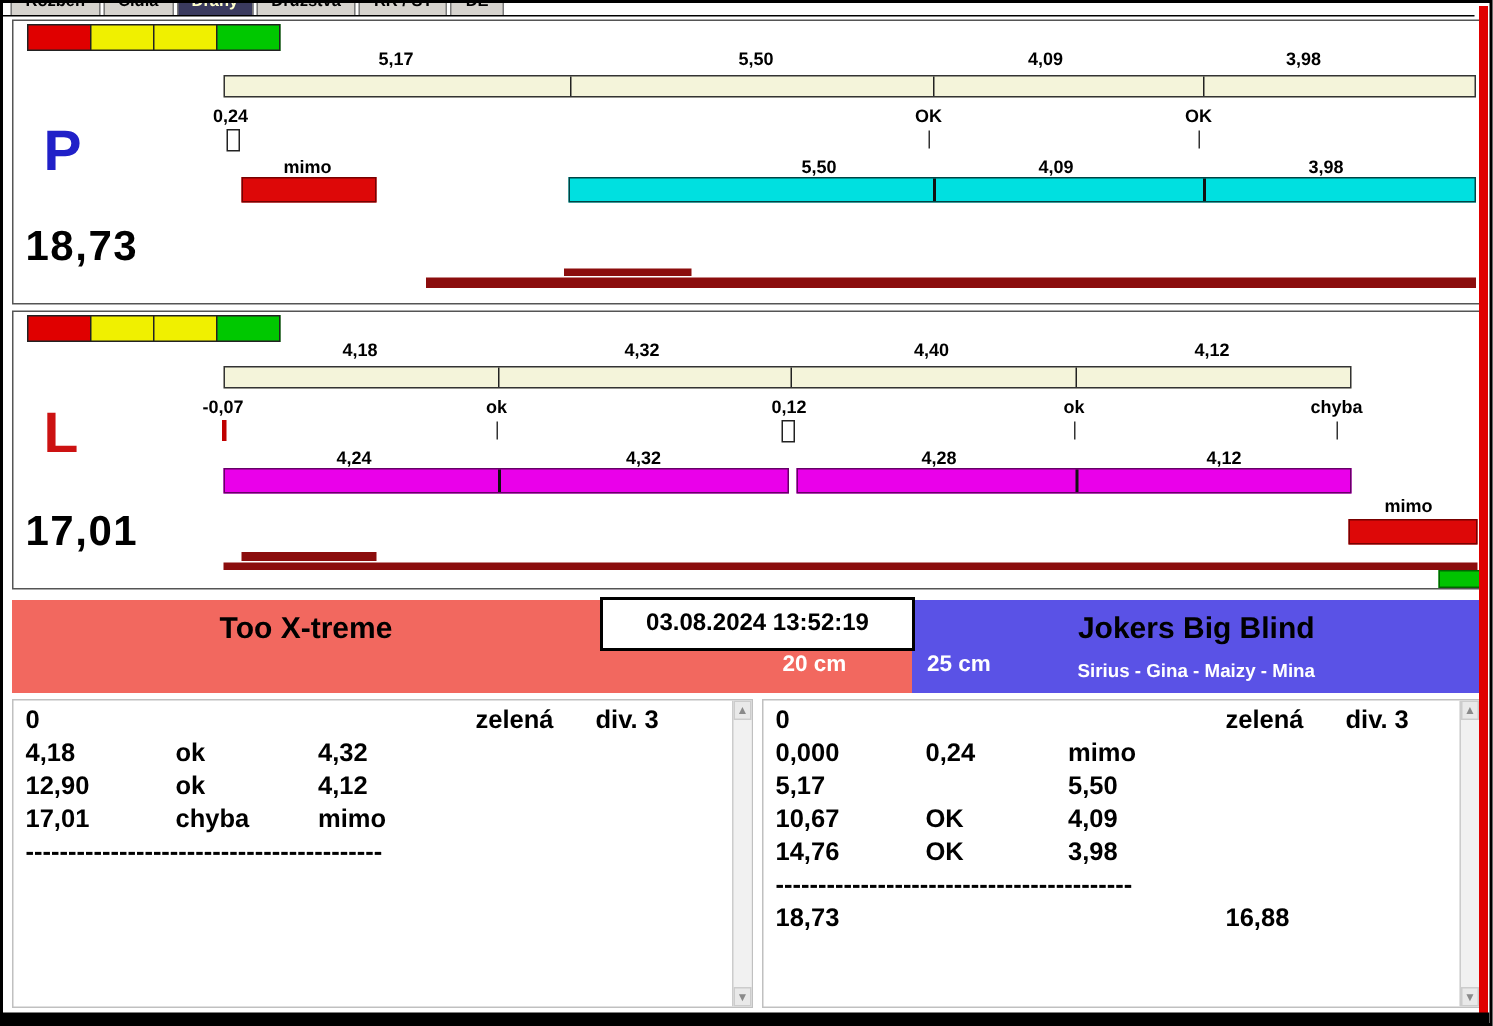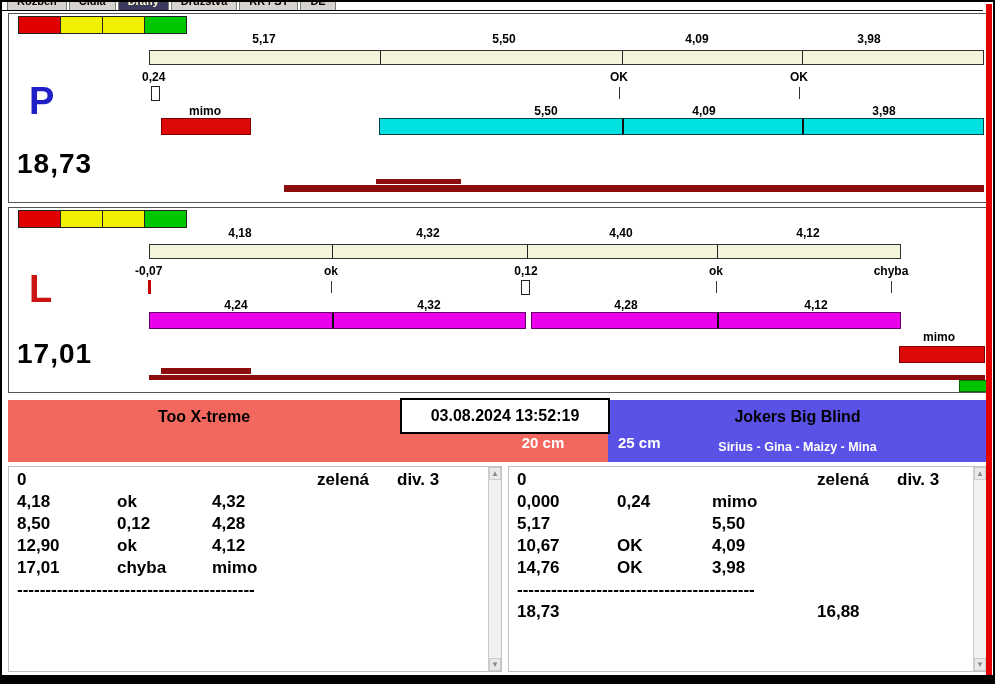--- a/index.html
+++ b/index.html
@@ -38,21 +38,21 @@
   .runbar .div{position:absolute;top:0;width:2px;height:15px;background:#111}
   .redbar{position:absolute;height:17px;background:#dd0808;border:1px solid #700}
   .thin{position:absolute;background:#8b0d0d}
   .greenchip{position:absolute;background:#00c400;border:1px solid #060}
 
   
   .bottom{position:absolute;left:6px;top:396px;width:979px;height:276px;background:#fff}
   .hdr{position:absolute;top:2px;height:62px}
   .hdr-left{left:0;width:600px;background:#f2685f}
   .hdr-right{left:600px;width:379px;background:#5a52e6}
-  .team-title{position:absolute;top:8px;text-align:center;font-size:16px;font-weight:bold;color:#000}
+  .team-title{position:absolute;top:8px;text-align:center;font-size:20px;font-weight:bold;color:#000}
   .team-dogs{position:absolute;top:40px;text-align:center;font-size:12.5px;font-weight:bold;color:#fff}
   .jump{position:absolute;top:34px;font-size:15px;font-weight:bold;color:#fff}
   .datebox{position:absolute;left:392px;top:0;width:210px;height:36px;background:#fff;border:2px solid #000;text-align:center;font-size:16px;font-weight:bold;line-height:31px;color:#000}
   .txtarea{position:absolute;top:68px;height:206px;background:#fff;border:1px solid #c0c0c0}
   .txt-left{left:0;width:494px}
   .txt-right{left:500px;width:479px}
   .rows{position:absolute;left:8px;top:2px;right:16px}
   .row{height:22px;line-height:22px;font-weight:bold;font-size:17px;white-space:nowrap;color:#000}
   .sep{letter-spacing:0;overflow:hidden}
   .c{display:inline-block;vertical-align:top}
@@ -184,21 +184,20 @@
       <div class="team-title" style="left:0;width:379px">Jokers Big Blind</div>
       <div class="team-dogs" style="left:0;width:379px">Sirius - Gina - Maizy - Mina</div>
       <div class="jump" style="left:10px">25 cm</div>
     </div>
     <div class="datebox">03.08.2024 13:52:19</div>
 
     <div class="txtarea txt-left">
       <div class="rows">
         <div class="row"><span class="c c1">0</span><span class="c c2"></span><span class="c c3"></span><span class="c c4">zelená</span><span class="c">div. 3</span></div>
         <div class="row"><span class="c c1">4,18</span><span class="c c2">ok</span><span class="c c3">4,32</span><span class="c c4"></span><span class="c"></span></div>
-        <div class="row"><span class="c c1">8,50</span><span class="c c2">0,12</span><span class="c c3">4,28</span><span class="c c4"></span><span class="c"></span></div>
         <div class="row"><span class="c c1">12,90</span><span class="c c2">ok</span><span class="c c3">4,12</span><span class="c c4"></span><span class="c"></span></div>
         <div class="row"><span class="c c1">17,01</span><span class="c c2">chyba</span><span class="c c3">mimo</span><span class="c c4"></span><span class="c"></span></div>
         <div class="row sep">------------------------------------------</div>
       </div>
       <div class="sb">
         <div class="sb-btn sb-up">▲</div>
         <div class="sb-btn sb-down">▼</div>
       </div>
     </div>
 

